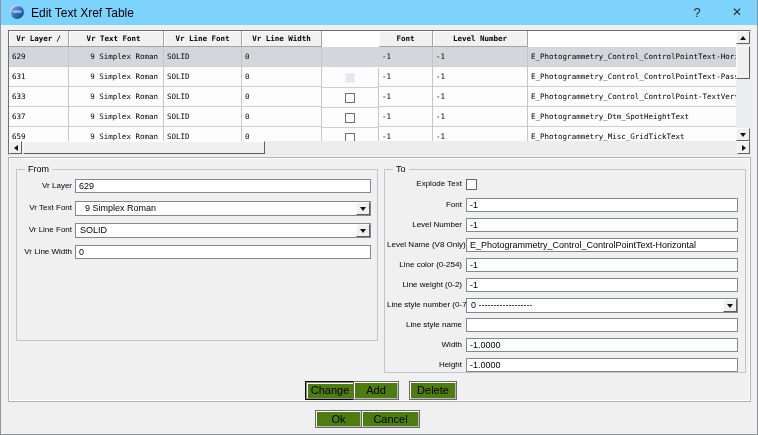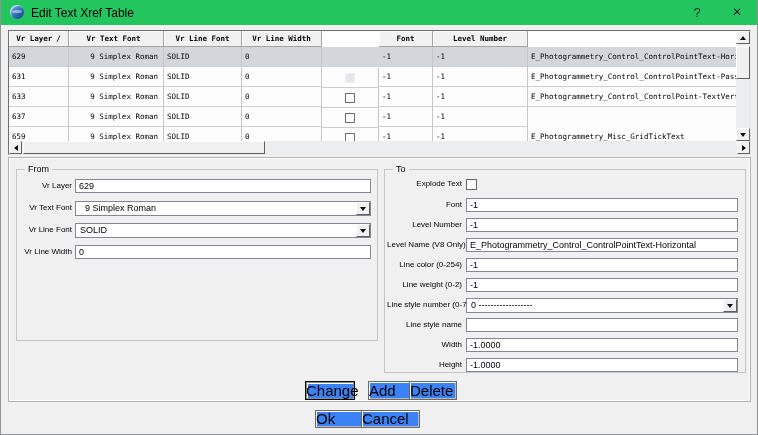--- a/index.html
+++ b/index.html
@@ -3,21 +3,21 @@
 <meta charset="utf-8">
 <style>
   * { margin:0; padding:0; box-sizing:border-box; }
   html,body { width:758px; height:435px; }
   body {
     position:relative; background:#f0f0f0; overflow:hidden;
     font-family:"Liberation Sans", sans-serif; color:#000;
     box-shadow: inset 0 0 0 1px #8f9499;
   }
   
-  .titlebar { position:absolute; left:1px; top:0; width:756px; height:25px; background:#22c55e; }
+  .titlebar { position:absolute; left:1px; top:0; width:756px; height:25px; background:#7dd3fc; }
   .app-icon { position:absolute; left:9px; top:5px; width:14px; height:14px; border-radius:50%;
     background:linear-gradient(135deg,#7fb2e8 0%,#2e6fbc 55%,#17406f 100%);
     box-shadow: inset 1px 1px 1px rgba(255,255,255,.7), 0 0 0 1px #5a banane; }
   .app-icon { box-shadow: inset 1px 1px 1px rgba(255,255,255,.7); }
   .app-icon::after { content:""; position:absolute; left:2px; top:5px; width:10px; height:3px;
     border-radius:50%; background:rgba(255,255,255,.45); }
   .win-title { position:absolute; left:30px; top:6px; font-size:12px; white-space:nowrap; }
   .cap-btn { position:absolute; top:2px; width:24px; height:21px; text-align:center;
     line-height:21px; font-size:13px; color:#2b2b2b; cursor:default; }
   .cap-help { left:684px; }
@@ -75,28 +75,28 @@
   .combo { position:absolute; height:15px; background:#fff; border:1px solid #828790; }
   .combo-text { position:absolute; left:0; top:0; right:14px; font-size:9px; line-height:13px;
     padding-left:4px; white-space:nowrap; overflow:hidden; }
   .combo-text.indent { padding-left:9px; }
   .combo-btn { position:absolute; right:0; top:0; width:14px; height:13px; background:#f0f0f0;
     border:1px solid; border-color:#fdfdfd #5f5f5f #5f5f5f #fdfdfd;
     display:flex; align-items:center; justify-content:center; }
   .fcheck { position:absolute; width:11px; height:11px; background:#fff; border:1px solid #676767; }
 
   
-  .btn { position:absolute; background:#3b82f6; border:1px solid #696969;
+  .btn { position:absolute; background:#4d7c0f; border:1px solid #696969;
     box-shadow: inset 1px 1px 0 #ffffff, inset -1px -1px 0 #b9b9b9;
-    font-size:15px; cursor:default; }
+    font-size:11px; text-align:center; cursor:default; }
   .btn-default { border:1px solid #0a0a0a; box-shadow: inset 0 0 0 1px #8c8c8c, inset 2px 2px 0 #ffffff; }
   .btn-change { left:305px; top:381px; width:50px; height:19px; line-height:17px; }
-  .btn-add    { left:368px; top:381px; width:46px; height:19px; line-height:17px; }
+  .btn-add    { left:353px; top:381px; width:46px; height:19px; line-height:17px; }
   .btn-delete { left:409px; top:381px; width:48px; height:19px; line-height:17px; }
-  .btn-ok     { left:315px; top:410px; width:59px; height:18px; line-height:16px; }
+  .btn-ok     { left:315px; top:410px; width:47px; height:18px; line-height:16px; }
   .btn-cancel { left:361px; top:410px; width:59px; height:18px; line-height:16px; }
 </style>
 </head>
 <body>
 
 <div class="titlebar">
   <div class="app-icon"></div>
   <div class="win-title">Edit Text Xref Table</div>
   <div class="cap-btn cap-help">?</div>
   <div class="cap-btn cap-close">✕</div>
@@ -156,20 +156,21 @@
     <div class="trow">
       <div class="td c0">637</div>
       <div class="td c1">9 Simplex Roman</div>
       <div class="td c2">SOLID</div>
       <div class="td c3">0</div>
       <div class="td c4">
           <div class="cb"></div>
         </div>
       <div class="td c5">-1</div>
       <div class="td c6">-1</div>
+      <div class="td c7">E_Photogrammetry_Dtm_SpotHeightText</div>
     </div>
     <div class="trow">
       <div class="td c0">659</div>
       <div class="td c1">9 Simplex Roman</div>
       <div class="td c2">SOLID</div>
       <div class="td c3">0</div>
       <div class="td c4">
           <div class="cb"></div>
         </div>
       <div class="td c5">-1</div>

